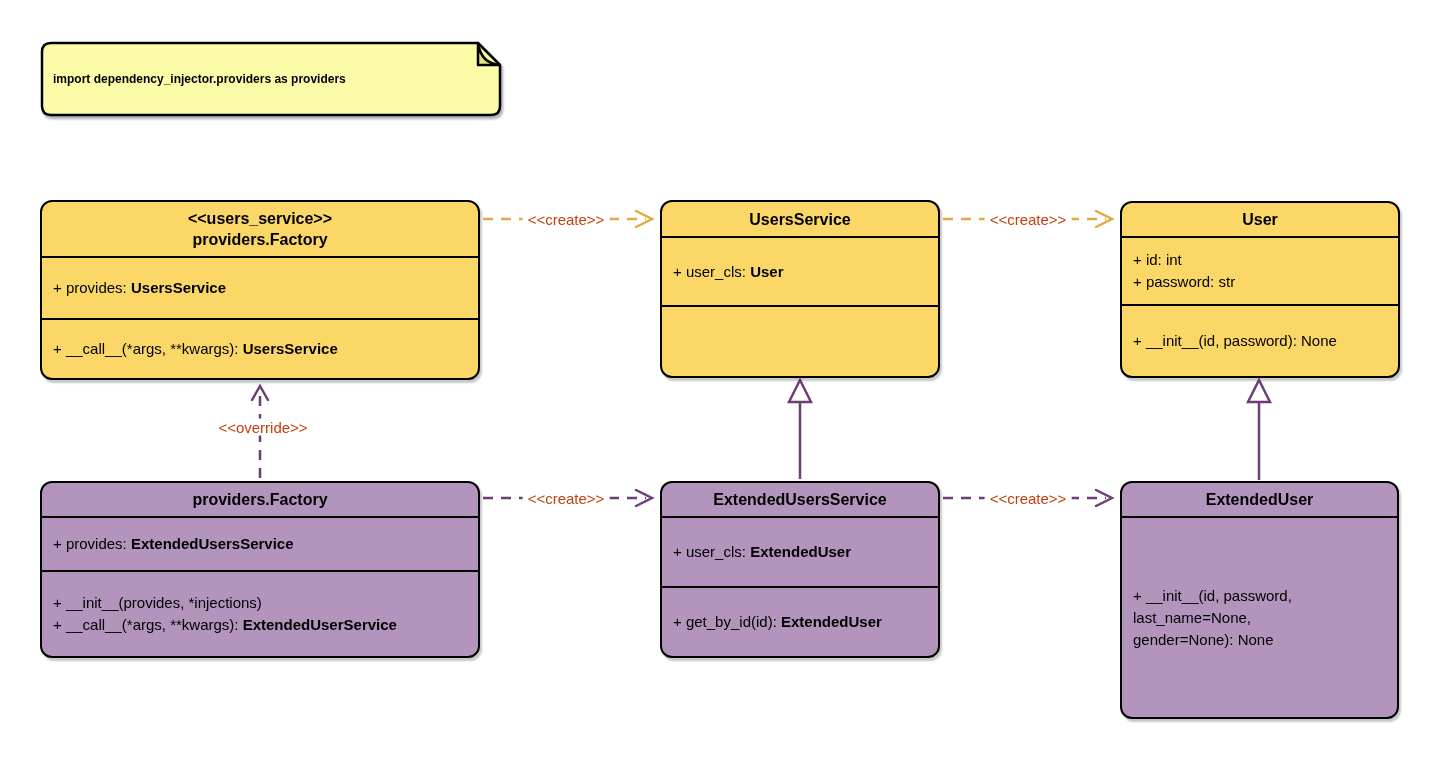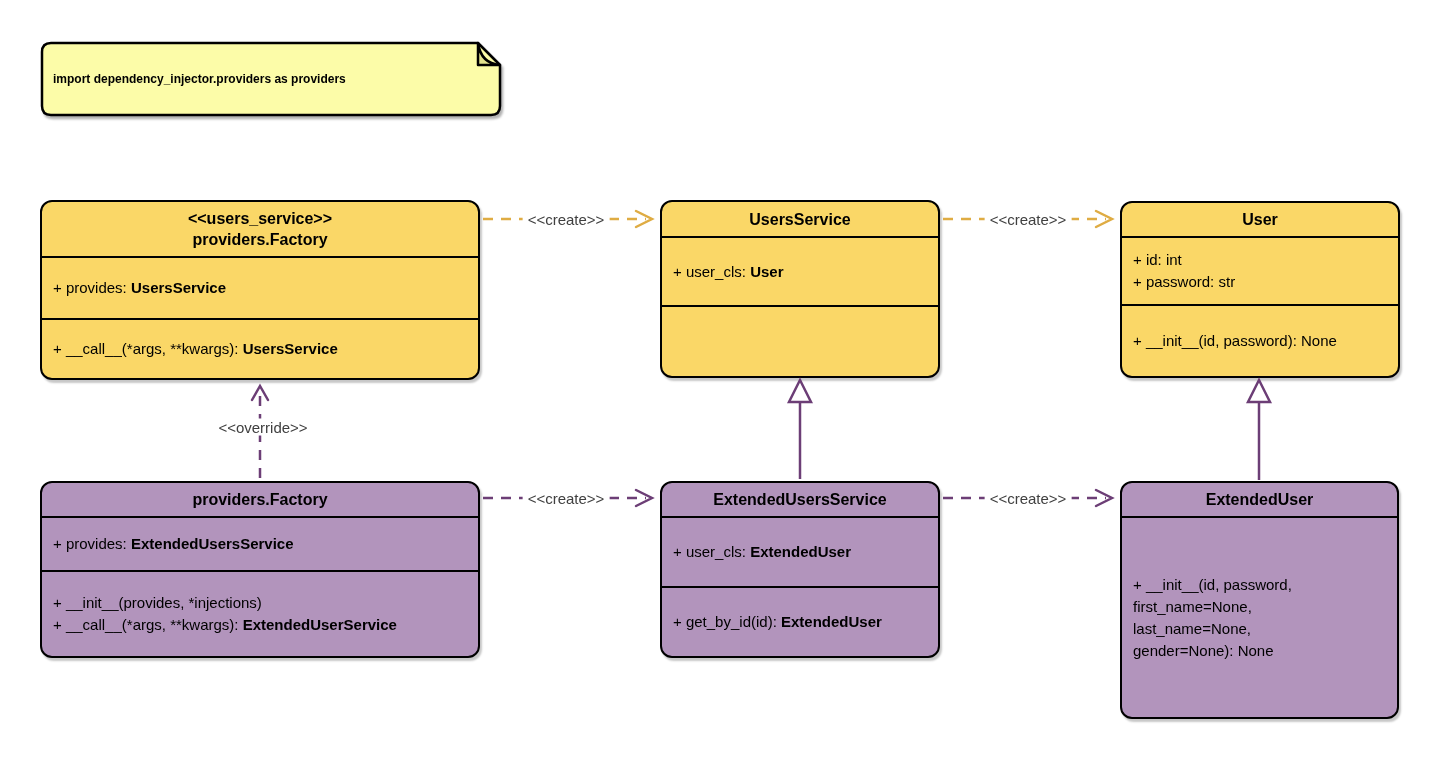--- a/index.html
+++ b/index.html
@@ -41,21 +41,21 @@
   
   .overlay{position:absolute;left:0;top:0;z-index:5;pointer-events:none;}
   .dash-y{stroke:var(--yellow-arrow);stroke-width:2.5;stroke-dasharray:10 8;fill:none;}
   .head-y{stroke:var(--yellow-arrow);stroke-width:2.5;fill:none;stroke-linecap:round;}
   .dash-p{stroke:var(--purple-arrow);stroke-width:2.5;stroke-dasharray:10 8;fill:none;}
   .solid-p{stroke:var(--purple-arrow);stroke-width:2.5;fill:none;}
   .head-p{stroke:var(--purple-arrow);stroke-width:2.5;fill:none;stroke-linecap:round;}
   .tri-p{stroke:var(--purple-arrow);stroke-width:2.5;fill:#FFFFFF;stroke-linejoin:miter;}
 
   .edge-label{position:absolute;z-index:6;transform:translate(-50%,-50%);background:var(--bg);
-              font-size:15px;color:#404040;padding:0 5px;white-space:nowrap;}
+              font-size:15px;color:#c2410c;padding:0 5px;white-space:nowrap;}
 </style>
 </head>
 <body>
 
 <div class="canvas">
 
   <div class="note" style="left:40px;top:41px;width:462px;height:76px">
     <svg width="462" height="76" viewBox="0 0 462 76">
       <path class="note-body" d="M11,2 L438,2 L460,24 L460,65 Q460,74 451,74 L11,74 Q2,74 2,65 L2,11 Q2,2 11,2 Z"></path>
       <path class="note-fold" d="M438,2 C440,16 448,23 460,24 L438,24 Z"></path>
@@ -122,21 +122,20 @@
         <div class="member">+ get_by_id(id): <b>ExtendedUser</b></div>
       </div>
   </div>
 
   <div class="class-box purple" style="left:1120px;top:481px;width:279px;height:238px">
     <div class="cb-header" style="height:33px">
         <div>ExtendedUser</div>
       </div>
     <div class="cb-section cb-last">
         <div class="member">+ __init__(id, password,</div>
-        <div class="member">first_name=None,</div>
         <div class="member">last_name=None,</div>
         <div class="member">gender=None): None</div>
       </div>
   </div>
 
   <svg class="overlay" width="1440" height="760" viewBox="0 0 1440 760">
     <g>
       <line class="dash-y" x1="483" y1="219" x2="646" y2="219"></line>
       <polyline class="head-y" points="636,211 652,219 636,227"></polyline>
     </g>

